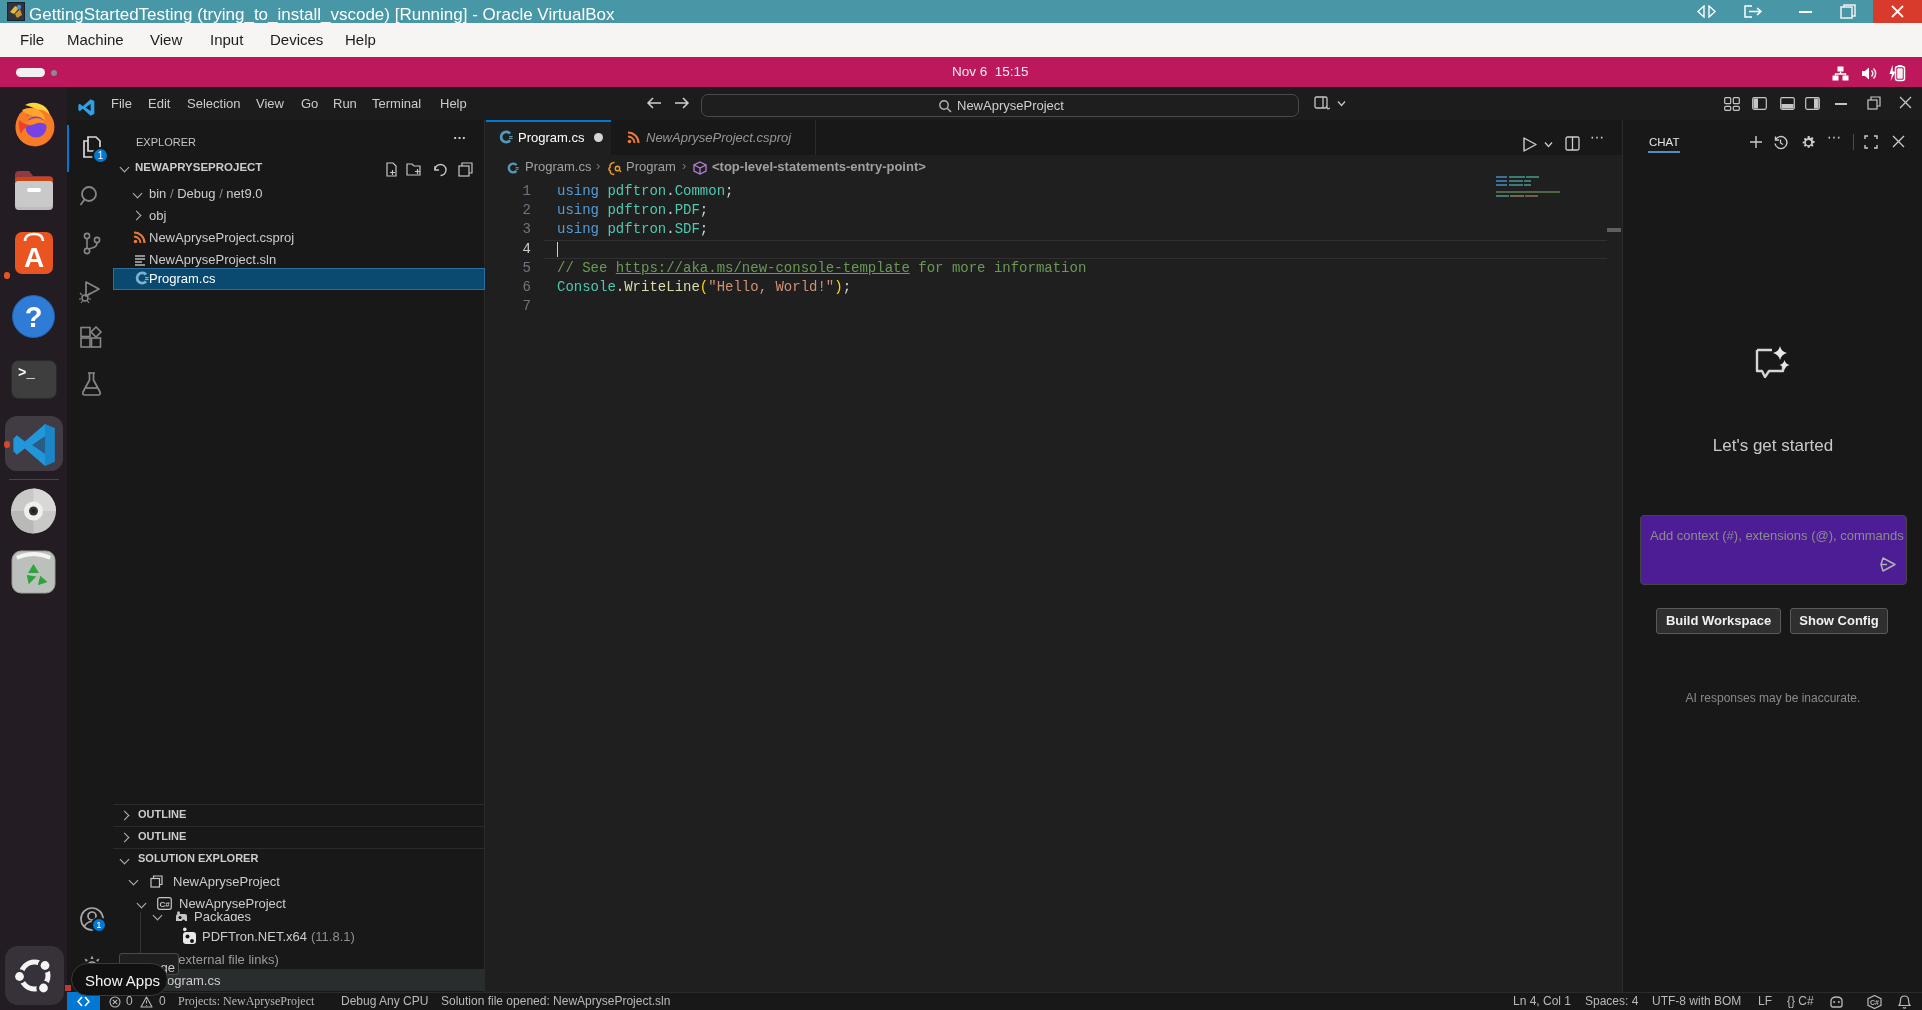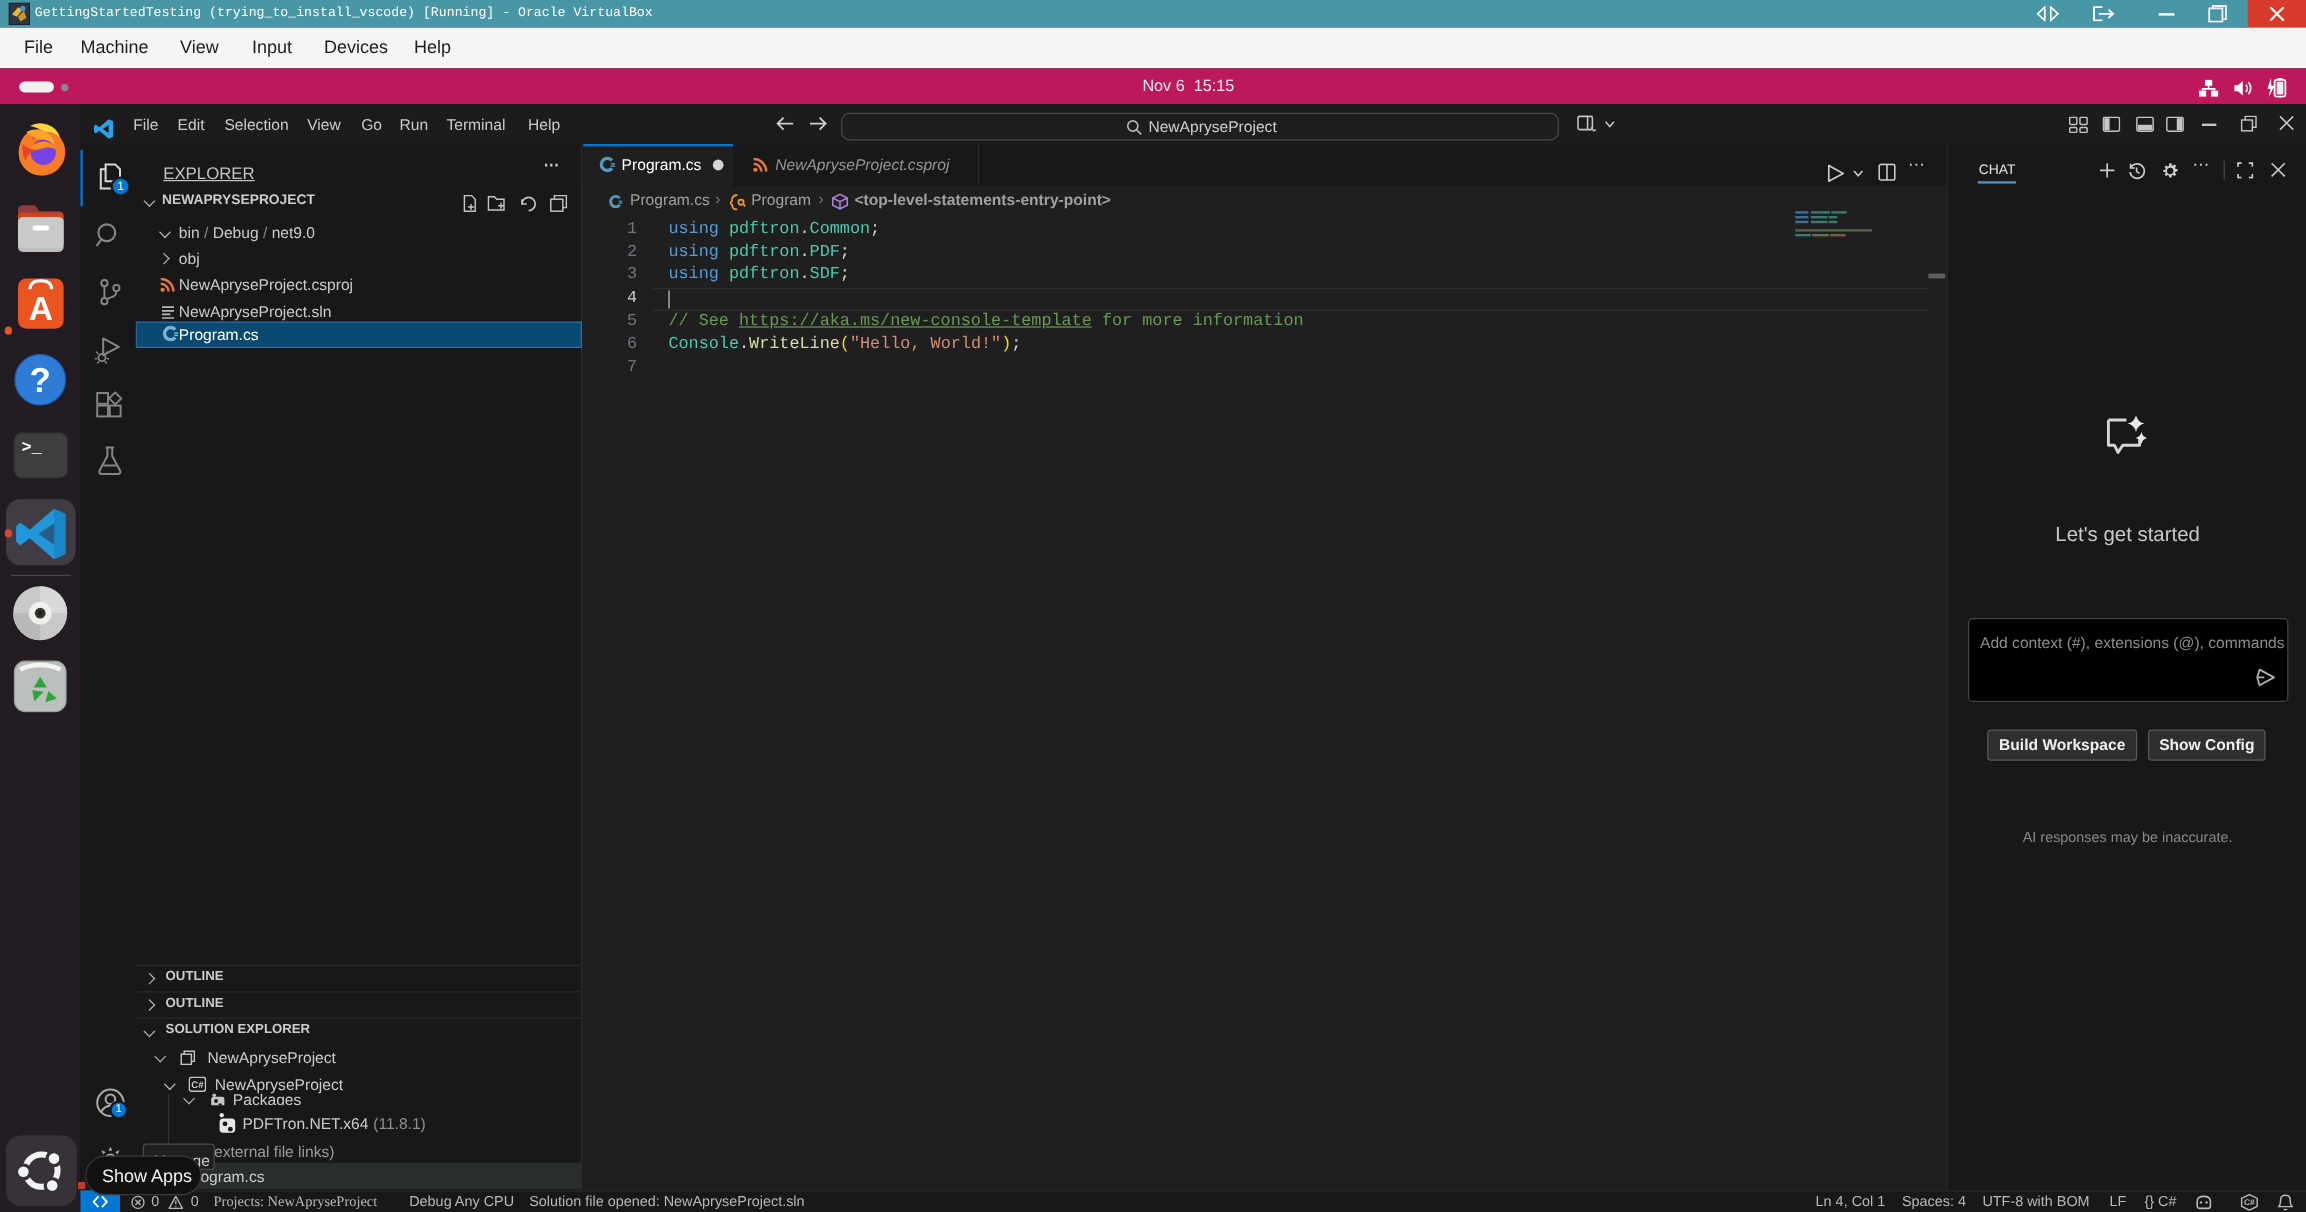--- a/index.html
+++ b/index.html
@@ -14,21 +14,21 @@
 </head>
 <body>
 
 <div class="a" style="left:0;top:0;width:1922px;height:23px;background:#4897a7;">
   <svg class="a" style="left:7px;top:2px" width="18" height="19" viewBox="0 0 18 19">
     <rect x="0.5" y="0.5" width="17" height="18" fill="#2e3440" stroke="#1b2029"></rect>
     <path d="M3 10 L8 4 L12 6 L7 12 Z" fill="#e8b93c"></path>
     <path d="M8 12 L13 7 L15 13 L10 16 Z" fill="#c8952e"></path>
     <circle cx="12" cy="5" r="2.2" fill="#4a90d9"></circle>
   </svg>
-  <div class="a" style="left:29px;top:5px;font-size:11px;color:#fff;font-family:Liberation Mono, monospace;">GettingStartedTesting (trying_to_install_vscode) [Running] - Oracle VirtualBox</div>
+  <div class="a" style="left:29px;top:5px;font-size:17px;color:#fff;">GettingStartedTesting (trying_to_install_vscode) [Running] - Oracle VirtualBox</div>
   <svg class="a" style="left:1697px;top:5px" width="19" height="13" viewBox="0 0 19 13">
     <path d="M7 1 L7 12 L1 6.5 Z M12 1 L12 12 L18 6.5 Z" fill="none" stroke="#fff" stroke-width="1.4"></path>
   </svg>
   <svg class="a" style="left:1744px;top:5px" width="19" height="13" viewBox="0 0 19 13">
     <path d="M8 1 H1 V12 H8 M5 6.5 H17 M13 3 L17 6.5 L13 10" fill="none" stroke="#fff" stroke-width="1.5"></path>
   </svg>
   <div class="a" style="left:1799px;top:11px;width:13px;height:2px;background:#fff;"></div>
   <svg class="a" style="left:1840px;top:4px" width="16" height="15" viewBox="0 0 16 15">
     <rect x="1" y="3" width="11" height="11" fill="none" stroke="#f2f2f2" stroke-width="1.5"></rect>
     <path d="M4 3 V1 H15 V12 H12" fill="none" stroke="#f2f2f2" stroke-width="1.5"></path>
@@ -155,21 +155,21 @@
       <circle cx="5.5" cy="21.5" r="4.4" fill="#f4f4f4"></circle>
       <circle cx="29.5" cy="33" r="7.2" fill="#37313a"></circle>
       <circle cx="29.5" cy="33" r="4.4" fill="#f4f4f4"></circle>
     </g>
   </svg>
 </div>
 
 <div class="a" id="vscode" style="left:67px;top:87px;width:1855px;height:923px;background:#1f1f1f;">
 
   <div class="a" style="left:46px;top:33px;width:372px;height:872px;background:#181818;border-right:1px solid #2b2b2b;color:#cccccc;font-size:13px;">
-    <span class="a" style="left:23px;top:16px;font-size:14px;color:#c3c3c3;text-decoration:underline;">EXPLORER</span>
+    <span class="a" style="left:23px;top:16px;font-size:11px;color:#c3c3c3;">EXPLORER</span>
     <span class="a" style="left:340px;top:10px;color:#cccccc;letter-spacing:1px;font-weight:bold;">⋯</span>
 
     <div class="a cd" style="left:8px;top:44px;"></div>
     <span class="a" style="left:22px;top:41px;font-size:11.5px;font-weight:bold;color:#cccccc;">NEWAPRYSEPROJECT</span>
     <svg class="a" style="left:271px;top:42px" width="15" height="16" viewBox="0 0 15 16">
       <path d="M3 1 H9 L12 4 V14 H3 Z" fill="none" stroke="#c5c5c5" stroke-width="1.2"></path>
       <path d="M8.5 8 V13 M6 10.5 H11" stroke="#c5c5c5" stroke-width="1.2"></path>
     </svg>
     <svg class="a" style="left:293px;top:42px" width="17" height="15" viewBox="0 0 17 15">
       <path d="M1 2 H6 L8 4 H14 V13 H1 Z" fill="none" stroke="#c5c5c5" stroke-width="1.2"></path>
@@ -490,21 +490,21 @@
         <path d="M1 1 L12 12 M12 1 L1 12" stroke="#cccccc" stroke-width="1.3"></path>
       </svg>
 
     <svg class="a" style="left:130px;top:224px" width="40" height="40" viewBox="0 0 40 40">
       <path d="M4 6 H19 M4 6 V27 H9 L12 33 L16 27 H30 V22" fill="none" stroke="#d5d5d5" stroke-width="2.4" stroke-linejoin="round"></path>
       <path d="M27 2 Q28.3 7.7 34 9 Q28.3 10.3 27 16 Q25.7 10.3 20 9 Q25.7 7.7 27 2 Z" fill="#e8e8e8"></path>
       <path d="M31.5 16 Q32.4 20.1 36.5 21 Q32.4 21.9 31.5 26 Q30.6 21.9 26.5 21 Q30.6 20.1 31.5 16 Z" fill="#e8e8e8"></path>
     </svg>
     <div class="a" style="left:0;top:316px;width:300px;text-align:center;font-size:17px;color:#c9c9c9;">Let's get started</div>
 
-    <div class="a" style="left:17px;top:395px;width:267px;height:70px;background:#000000;border:1px solid #454545;border-radius:4px;">
+    <div class="a" style="left:17px;top:395px;width:267px;height:70px;background:#4c1d95;border:1px solid #454545;border-radius:4px;">
       <span class="a" style="left:9px;top:12px;font-size:13px;color:#8c8c8c;white-space:nowrap;">Add context (#), extensions (@), commands</span>
       <svg class="a" style="left:238px;top:40px" width="18" height="17" viewBox="0 0 18 17">
         <path d="M2 8.5 H8 M2 8.5 L4 2 L16 8.5 L4 15 Z" fill="none" stroke="#b0b0b0" stroke-width="1.5" stroke-linejoin="round"></path>
       </svg>
     </div>
 
     <div class="a" style="left:33px;top:488px;width:125px;height:26px;background:#2f2f2f;border:1px solid #5a5a5a;border-radius:3px;color:#f0f0f0;font-size:13px;font-weight:bold;text-align:center;line-height:24px;">Build Workspace</div>
     <div class="a" style="left:167px;top:488px;width:98px;height:26px;background:#2f2f2f;border:1px solid #5a5a5a;border-radius:3px;color:#f0f0f0;font-size:13px;font-weight:bold;text-align:center;line-height:24px;">Show Config</div>
 
     <div class="a" style="left:0;top:571px;width:300px;text-align:center;font-size:12px;color:#8a8a8a;">AI responses may be inaccurate.</div>

